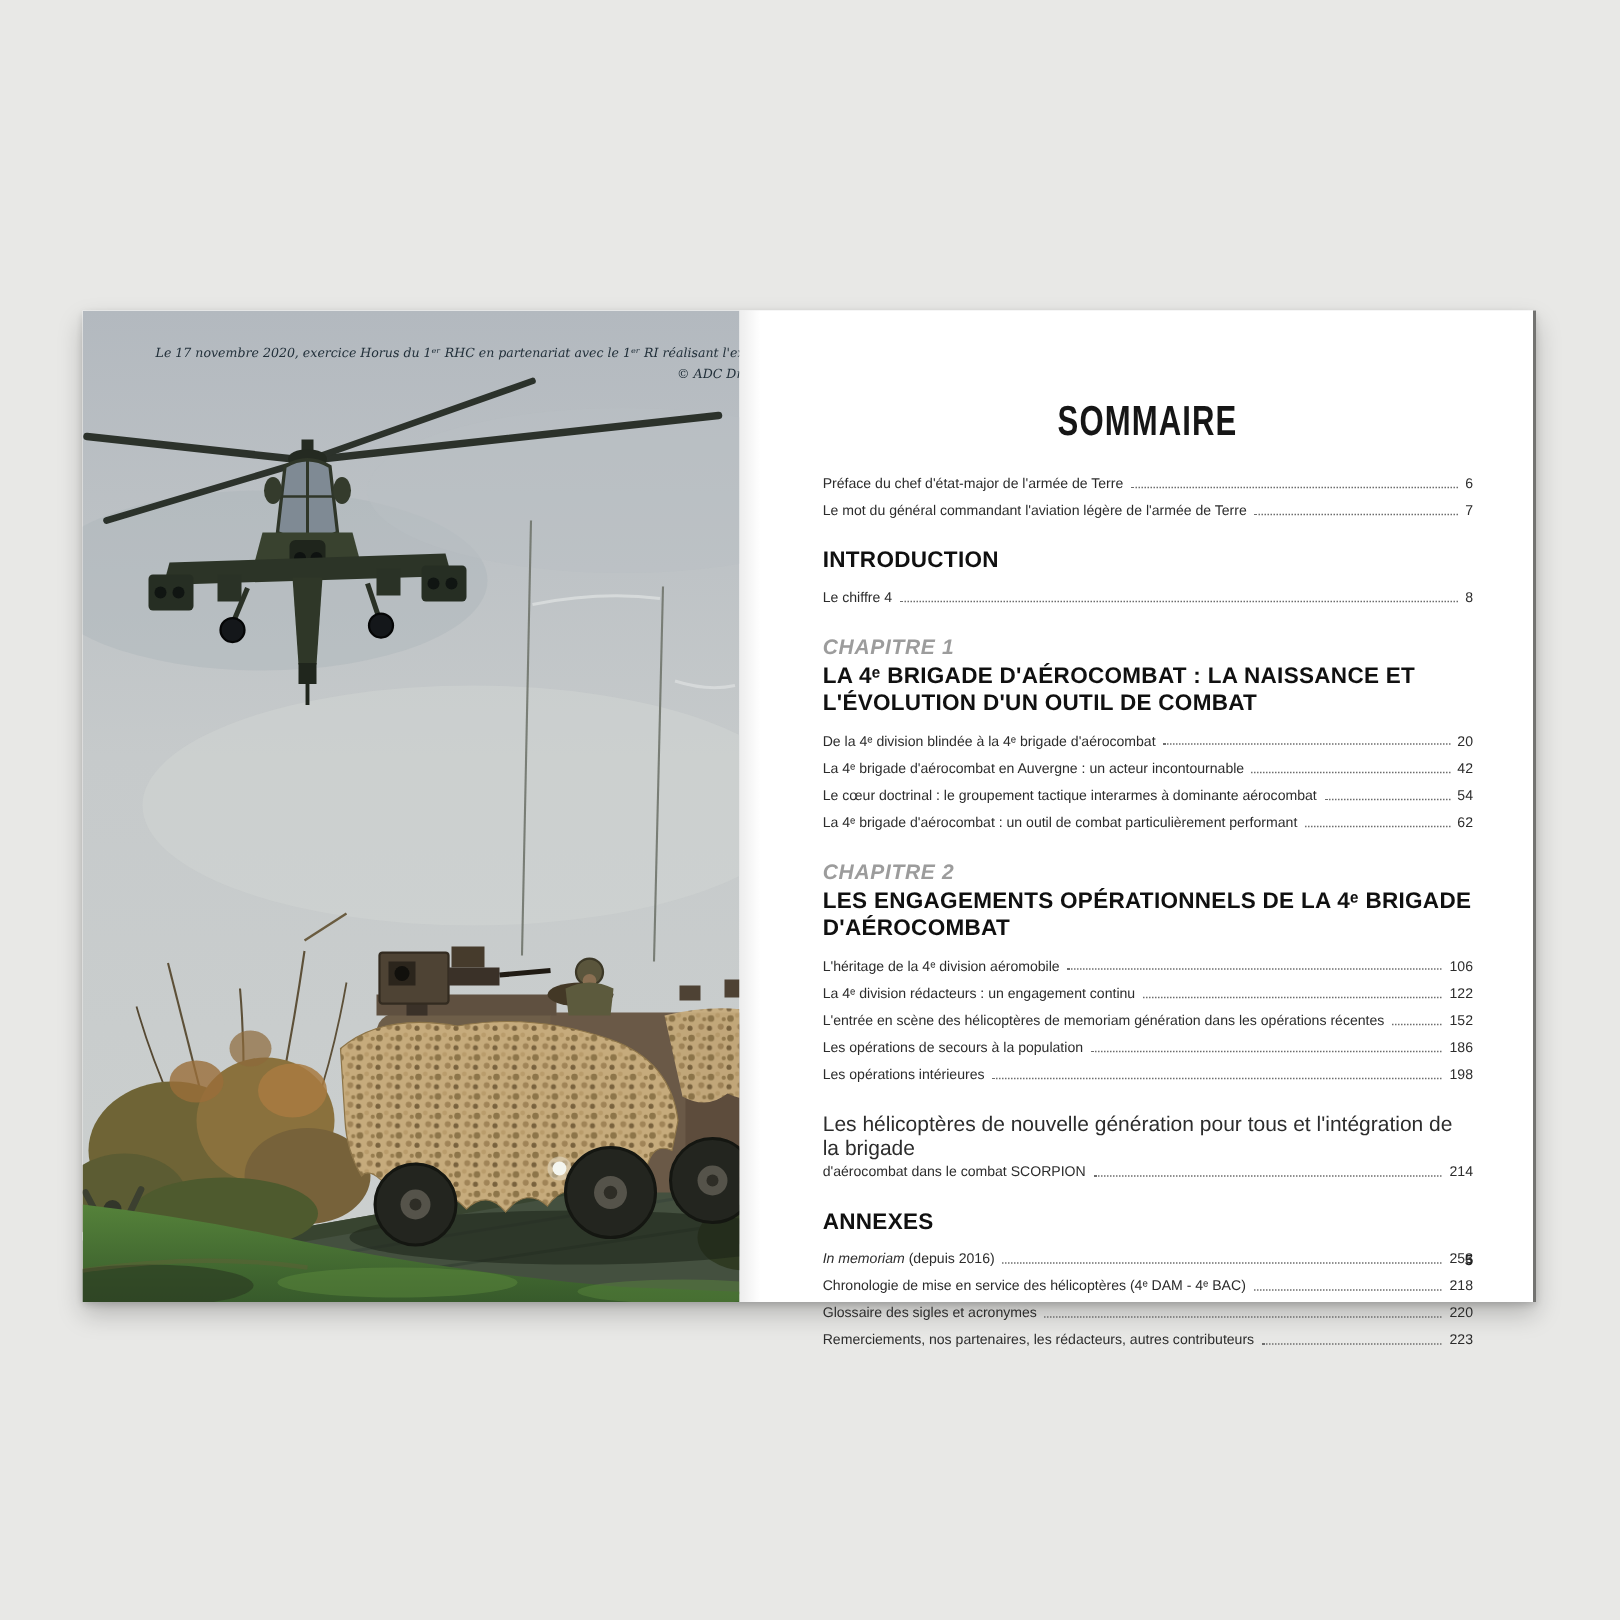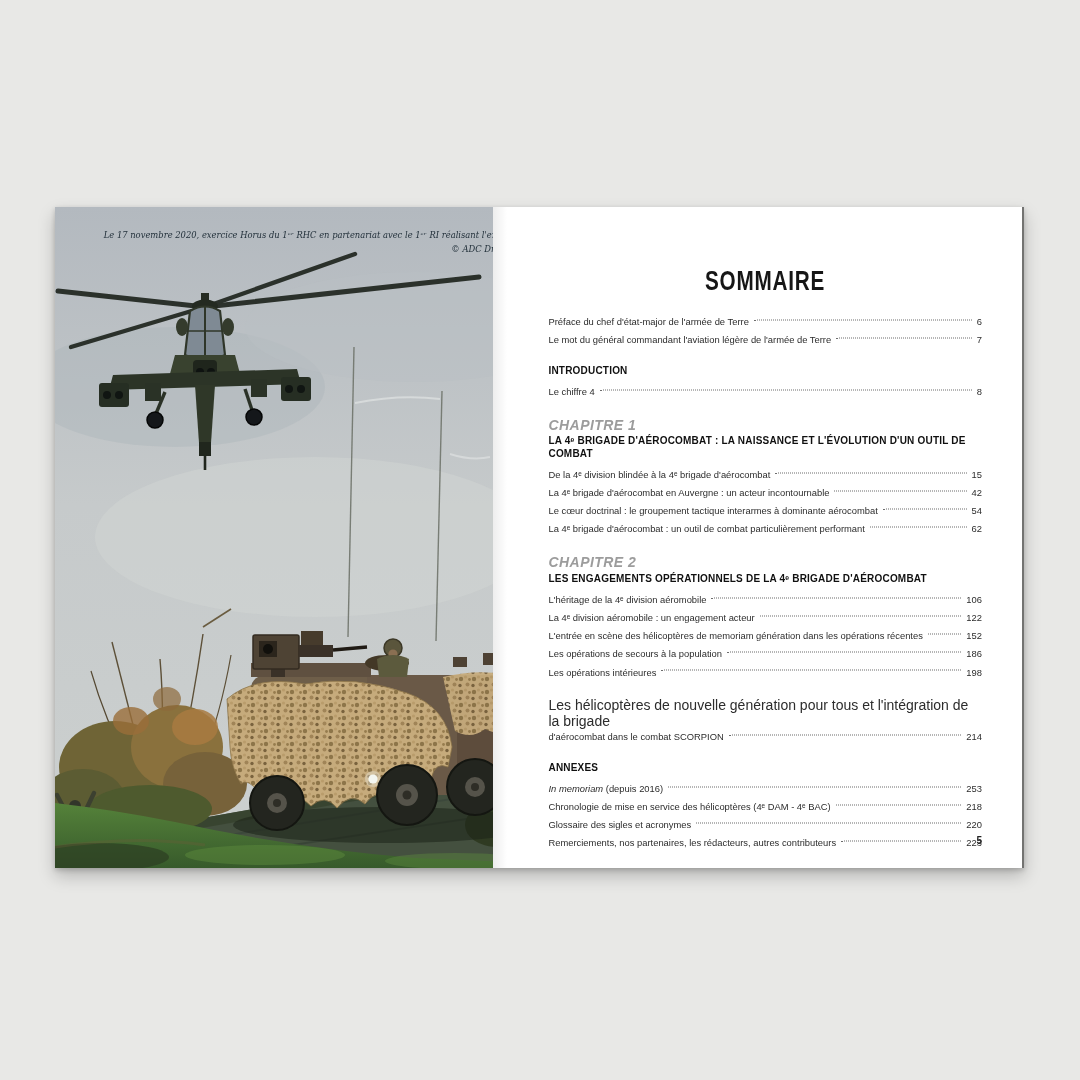--- a/index.html
+++ b/index.html
@@ -31,22 +31,22 @@
   .toc-col{position:absolute;left:55px;right:40px;top:0;color:#2c2c2c;}
   .toc-title-wrap{margin-top:58px;text-align:center;margin-bottom:2px;}
   .toc-title{
     display:inline-block;font-size:28px;font-weight:800;letter-spacing:1px;
     color:#161616;transform:scaleX(.74);transform-origin:center;
     font-family:"Liberation Sans","DejaVu Sans",sans-serif;
   }
   .toc-block{margin-top:19px;}
   .toc-block.first{margin-top:20px;}
   .kicker{font-style:italic;font-weight:600;color:#9c9c9c;font-size:14px;letter-spacing:.45px;margin-bottom:2.5px;}
-  .toc-heading{font-weight:700;font-size:10px;color:#101010;letter-spacing:.2px;margin-bottom:9.5px;line-height:1.25;}
-  .toc-row{display:flex;align-items:center;margin-bottom:7.4px;font-size:9.4px;line-height:1.15;}
+  .toc-heading{font-weight:700;font-size:15px;color:#101010;letter-spacing:.2px;margin-bottom:9.5px;line-height:1.25;}
+  .toc-row{display:flex;align-items:flex-end;margin-bottom:7.4px;font-size:9.4px;line-height:1.15;}
   .toc-row .lbl{white-space:nowrap;}
   .toc-row .lbl em{}
   .toc-row .dots{flex:1;min-width:10px;border-bottom:1.4px dotted #6d6d6d;margin:0 5px;transform:translateY(-2.5px);}
   .toc-row .pg{white-space:nowrap;}
   .entry-pre{font-size:14px;line-height:1.15;margin-bottom:2.5px;}
   .folio{position:absolute;right:40px;bottom:22px;font-size:10px;font-weight:700;color:#222;}
 </style>
 </head>
 <body>
 
@@ -253,21 +253,21 @@
               <span class="dots"></span>
               <span class="pg">8</span>
             </div>
           </div>
           <div class="toc-block">
             <div class="kicker">CHAPITRE 1</div>
             <div class="toc-heading">LA 4ᵉ BRIGADE D'AÉROCOMBAT : LA NAISSANCE ET L'ÉVOLUTION D'UN OUTIL DE COMBAT</div>
             <div class="toc-row">
               <span class="lbl">De la 4ᵉ division blindée à la 4ᵉ brigade d'aérocombat</span>
               <span class="dots"></span>
-              <span class="pg">15</span>
+              <span class="pg">20</span>
             </div>
             <div class="toc-row">
               <span class="lbl">La 4ᵉ brigade d'aérocombat en Auvergne : un acteur incontournable</span>
               <span class="dots"></span>
               <span class="pg">42</span>
             </div>
             <div class="toc-row">
               <span class="lbl">Le cœur doctrinal : le groupement tactique interarmes à dominante aérocombat</span>
               <span class="dots"></span>
               <span class="pg">54</span>
@@ -280,21 +280,21 @@
           </div>
           <div class="toc-block">
             <div class="kicker">CHAPITRE 2</div>
             <div class="toc-heading">LES ENGAGEMENTS OPÉRATIONNELS DE LA 4ᵉ BRIGADE D'AÉROCOMBAT</div>
             <div class="toc-row">
               <span class="lbl">L'héritage de la 4ᵉ division aéromobile</span>
               <span class="dots"></span>
               <span class="pg">106</span>
             </div>
             <div class="toc-row">
-              <span class="lbl">La 4ᵉ division aéromobile : un engagement acteur</span>
+              <span class="lbl">La 4ᵉ division rédacteurs : un engagement continu</span>
               <span class="dots"></span>
               <span class="pg">122</span>
             </div>
             <div class="toc-row">
               <span class="lbl">L'entrée en scène des hélicoptères de memoriam génération dans les opérations récentes</span>
               <span class="dots"></span>
               <span class="pg">152</span>
             </div>
             <div class="toc-row">
               <span class="lbl">Les opérations de secours à la population</span>

